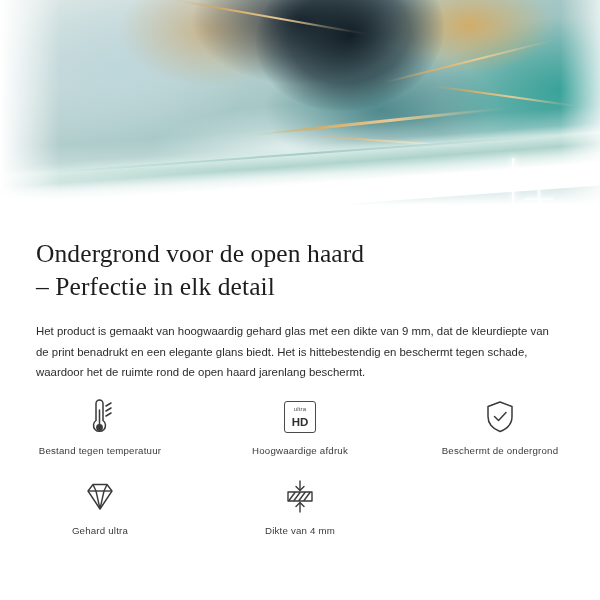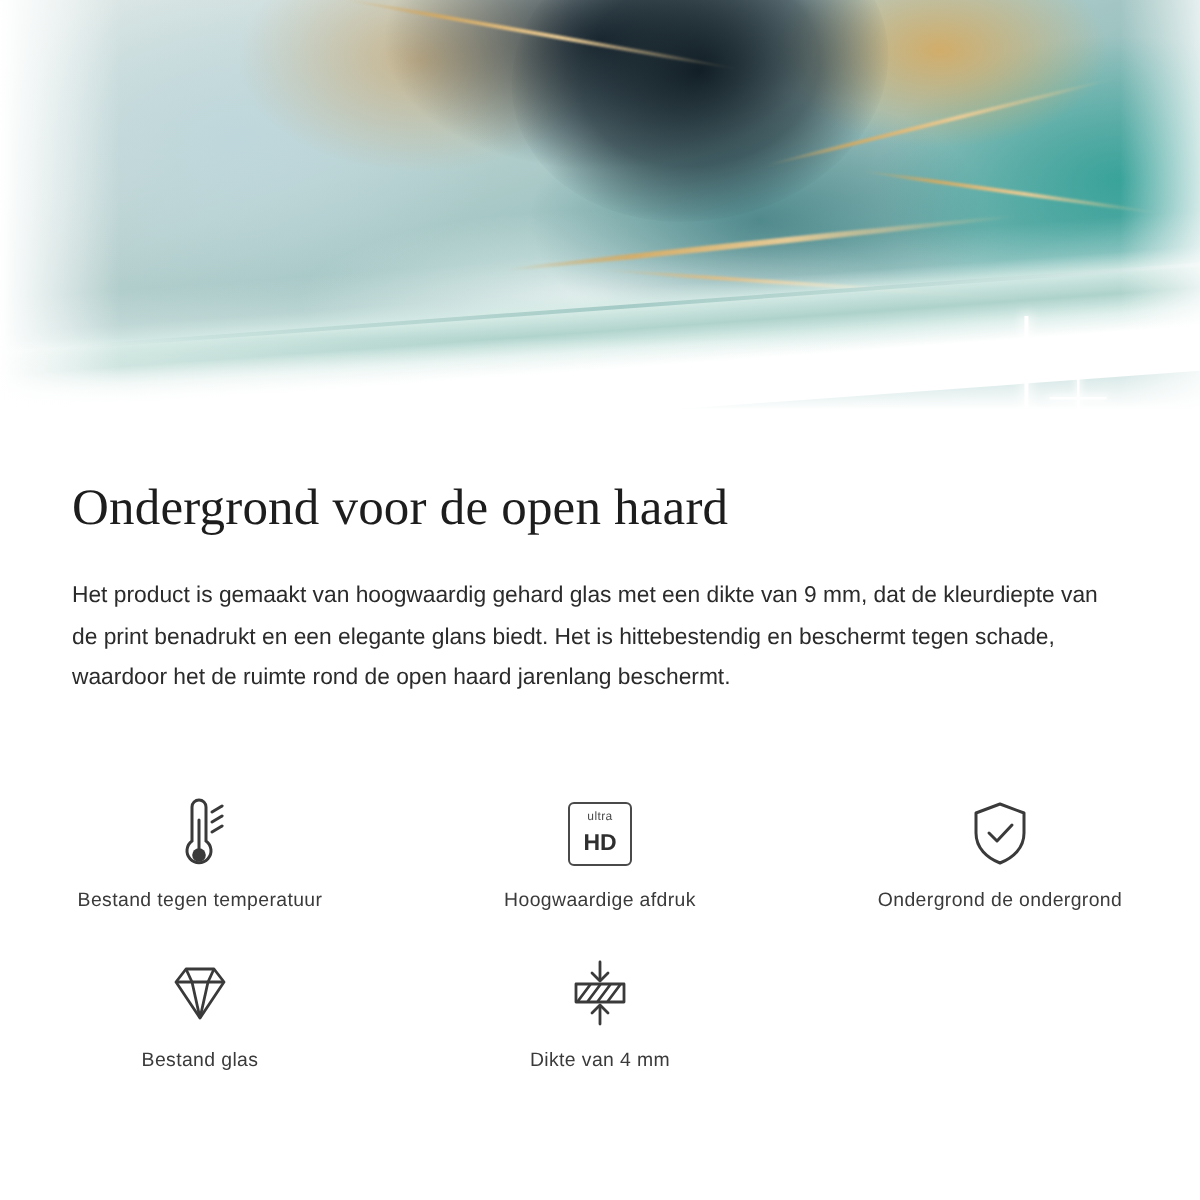--- a/index.html
+++ b/index.html
@@ -227,20 +227,21 @@
     <div class="sparkle sp1"></div>
     <div class="sparkle sp2"></div>
     <div class="hero-left-fade"></div>
     <div class="hero-right-fade"></div>
     <div class="hero-fade"></div>
   </div>
 
   <div class="content">
     <h1 class="headline">
       <span class="l1">Ondergrond voor de open haard</span>
+      <span class="l2">– Perfectie in elk detail</span>
     </h1>
     <p class="body-copy">Het product is gemaakt van hoogwaardig gehard glas met een dikte van 9 mm, dat de kleurdiepte van de print benadrukt en een elegante glans biedt. Het is hittebestendig en beschermt tegen schade, waardoor het de ruimte rond de open haard jarenlang beschermt.</p>
   </div>
 
   <div class="features">
 
     <div class="feature">
       <div class="feature-icon">
         <svg width="34" height="40" viewBox="0 0 34 40" fill="none" stroke="#3a3a3a" stroke-width="1.5" stroke-linecap="round">
           <path d="M13 6.5a3.5 3.5 0 0 1 7 0v17a6 6 0 1 1-7 0z"></path>
@@ -264,35 +265,35 @@
       <div class="feature-label">Hoogwaardige afdruk</div>
     </div>
 
     <div class="feature">
       <div class="feature-icon">
         <svg width="34" height="40" viewBox="0 0 34 40" fill="none" stroke="#3a3a3a" stroke-width="1.5" stroke-linecap="round" stroke-linejoin="round">
           <path d="M17 5 L29 9.5 v10 c0 7.5 -5.5 12.5 -12 15 c-6.5 -2.5 -12 -7.5 -12 -15 v-10 z"></path>
           <polyline points="11.5,19.5 15.5,23.5 23,15.5"></polyline>
         </svg>
       </div>
-      <div class="feature-label">Ondergrond de ondergrond</div>
+      <div class="feature-label">Beschermt de ondergrond</div>
     </div>
 
     <div class="feature">
       <div class="feature-icon">
         <svg width="40" height="38" viewBox="0 0 40 38" fill="none" stroke="#3a3a3a" stroke-width="1.4" stroke-linejoin="round">
           <path d="M8 13 L13 6.5 h14 L32 13 L20 31 z"></path>
           <line x1="8" y1="13" x2="32" y2="13"></line>
           <line x1="13" y1="6.5" x2="16" y2="13"></line>
           <line x1="27" y1="6.5" x2="24" y2="13"></line>
           <line x1="16" y1="13" x2="20" y2="31"></line>
           <line x1="24" y1="13" x2="20" y2="31"></line>
         </svg>
       </div>
-      <div class="feature-label">Bestand glas</div>
+      <div class="feature-label">Gehard ultra</div>
     </div>
 
 
     <div class="feature">
       <div class="feature-icon">
         <svg width="40" height="38" viewBox="0 0 40 38" fill="none" stroke="#3a3a3a" stroke-width="1.4" stroke-linecap="round" stroke-linejoin="round">
           <line x1="20" y1="3" x2="20" y2="12"></line>
           <polyline points="16,8.5 20,12.5 24,8.5"></polyline>
           <rect x="8" y="14" width="24" height="9"></rect>
           <line x1="9" y1="22.5" x2="15" y2="14.5"></line>

